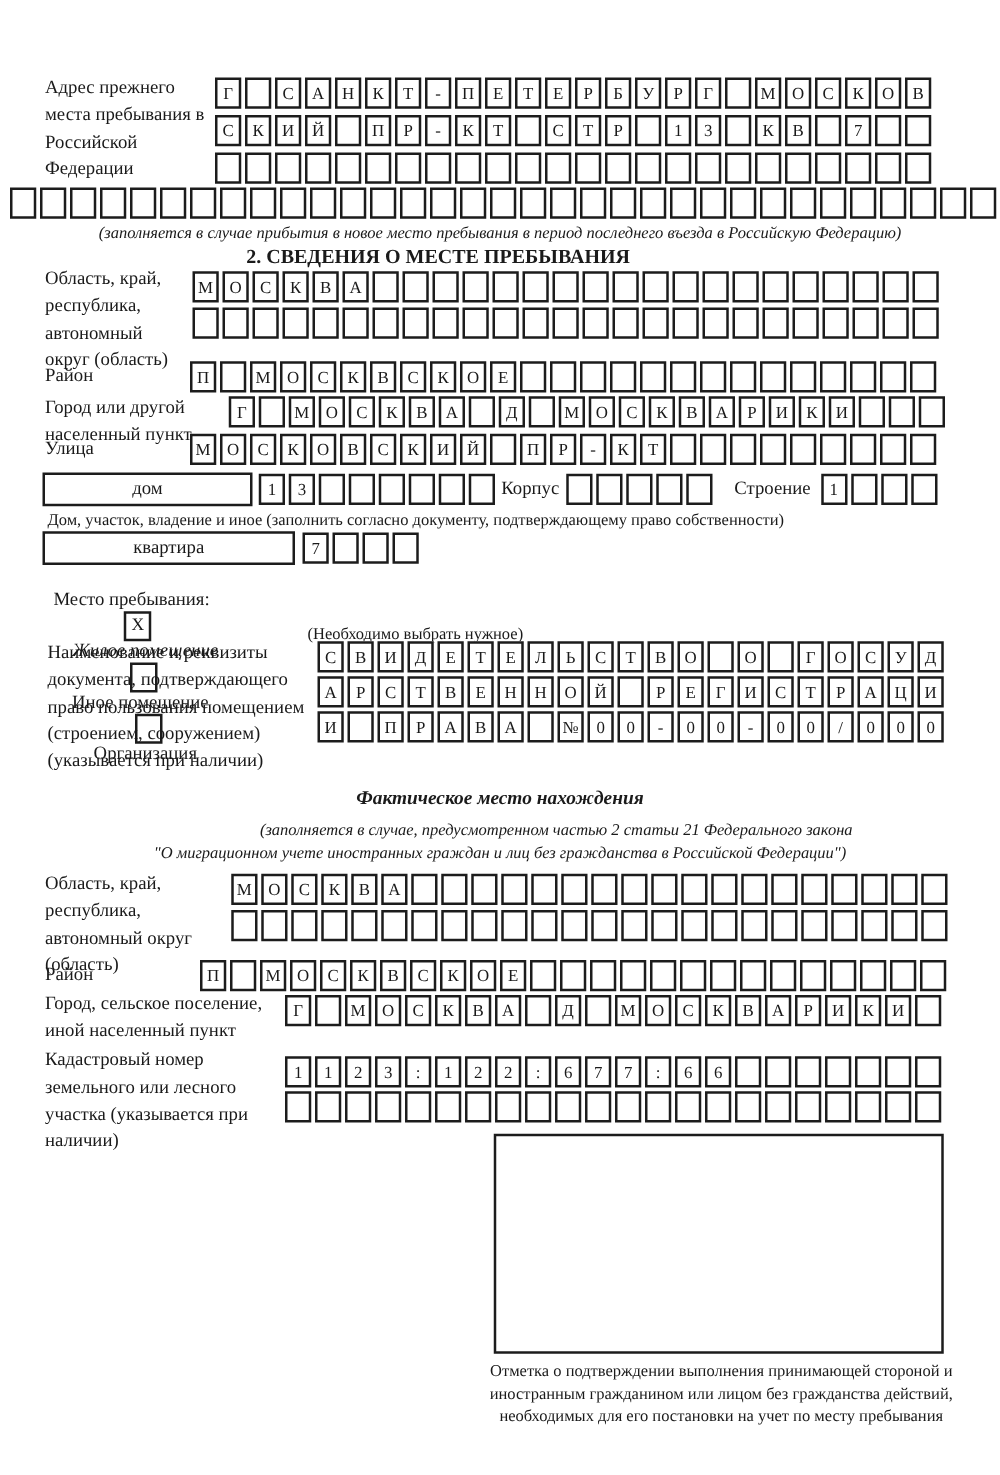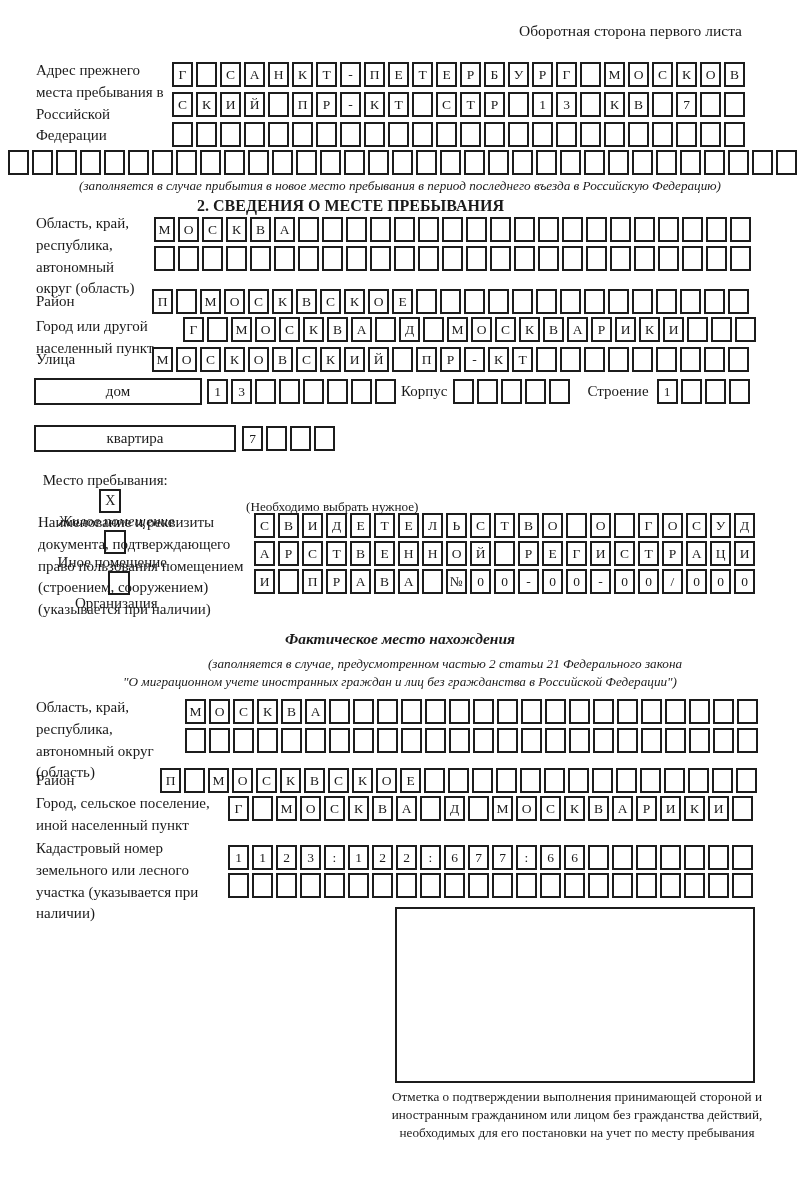--- a/index.html
+++ b/index.html
@@ -26,21 +26,20 @@
     font-size:14px;line-height:20px;background:#fff;
   }
   .optlbl{font-size:15px;white-space:nowrap;}
   .stamp{border:2px solid #1c1c1c;background:#fff;}
 </style>
 </head>
 <body>
 
 <div class="page">
 
-  <div class="abs" style="top:22px;right:58px;font-size:15.5px;">Оборотная сторона первого листа</div>
 
   <div class="abs lbl" style="left:36px;top:60px;width:140px;">Адрес прежнего места пребывания в Российской Федерации</div>
   <div class="abs cellrow" style="left:172px;top:62px;">
       <span class="cell">Г</span>
       <span class="cell"></span>
       <span class="cell">С</span>
       <span class="cell">А</span>
       <span class="cell">Н</span>
       <span class="cell">К</span>
       <span class="cell">Т</span>
@@ -316,20 +315,21 @@
         <span class="cell"></span>
       </div>
     <div class="optlbl" style="margin:0 8px 0 14px;">Строение</div>
     <div class="cellrow">
         <span class="cell">1</span>
         <span class="cell"></span>
         <span class="cell"></span>
         <span class="cell"></span>
       </div>
   </div>
+  <div class="abs note" style="left:38px;top:407px;">Дом, участок, владение и иное (заполнить согласно документу, подтверждающему право собственности)</div>
 
   <div class="abs inlinerow" style="left:34px;top:425px;">
     <div class="bigbox" style="width:198px;flex:none;">квартира</div>
     <div class="cellrow" style="margin-left:6px;">
         <span class="cell">7</span>
         <span class="cell"></span>
         <span class="cell"></span>
         <span class="cell"></span>
       </div>
   </div>

